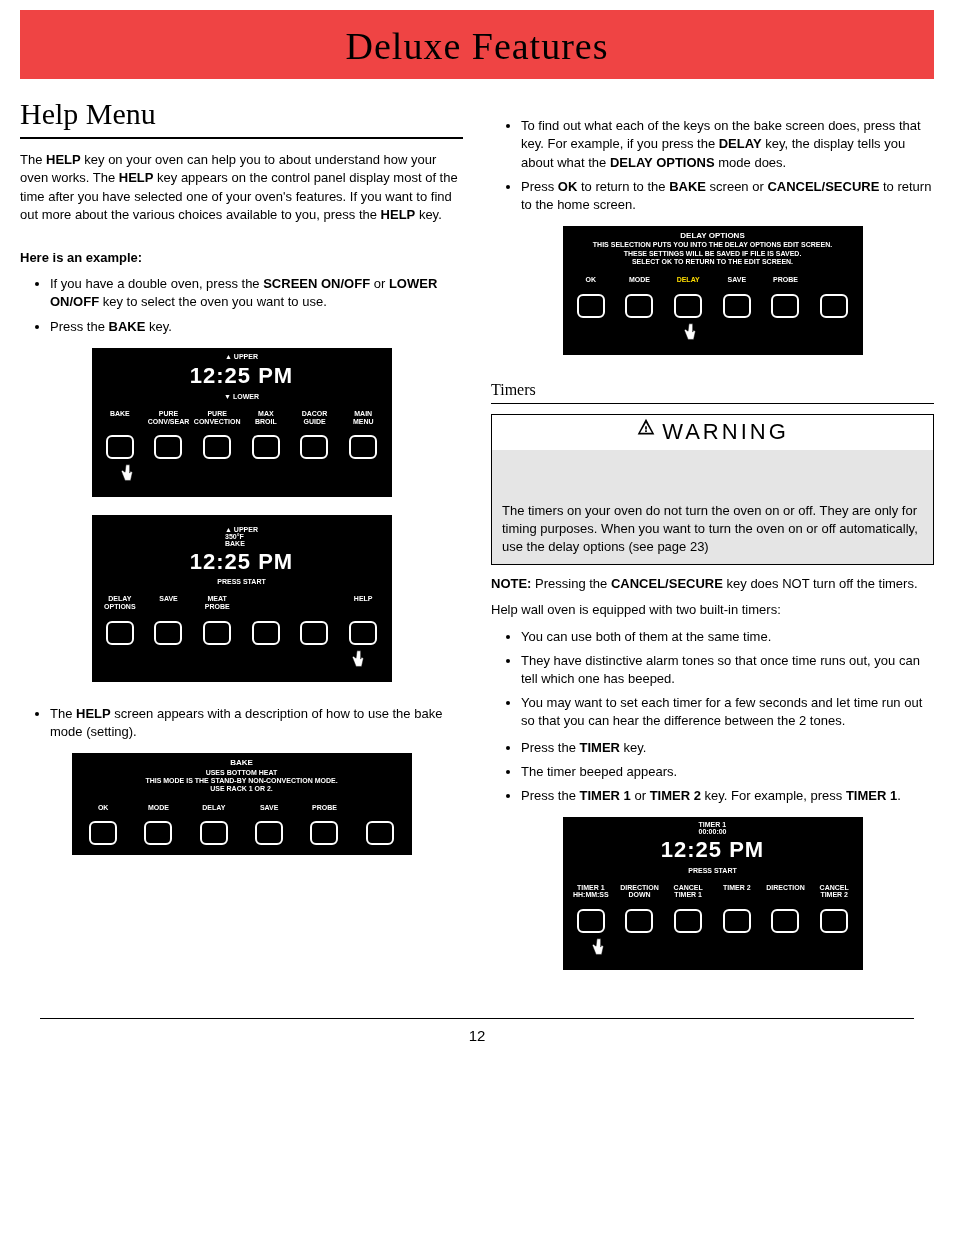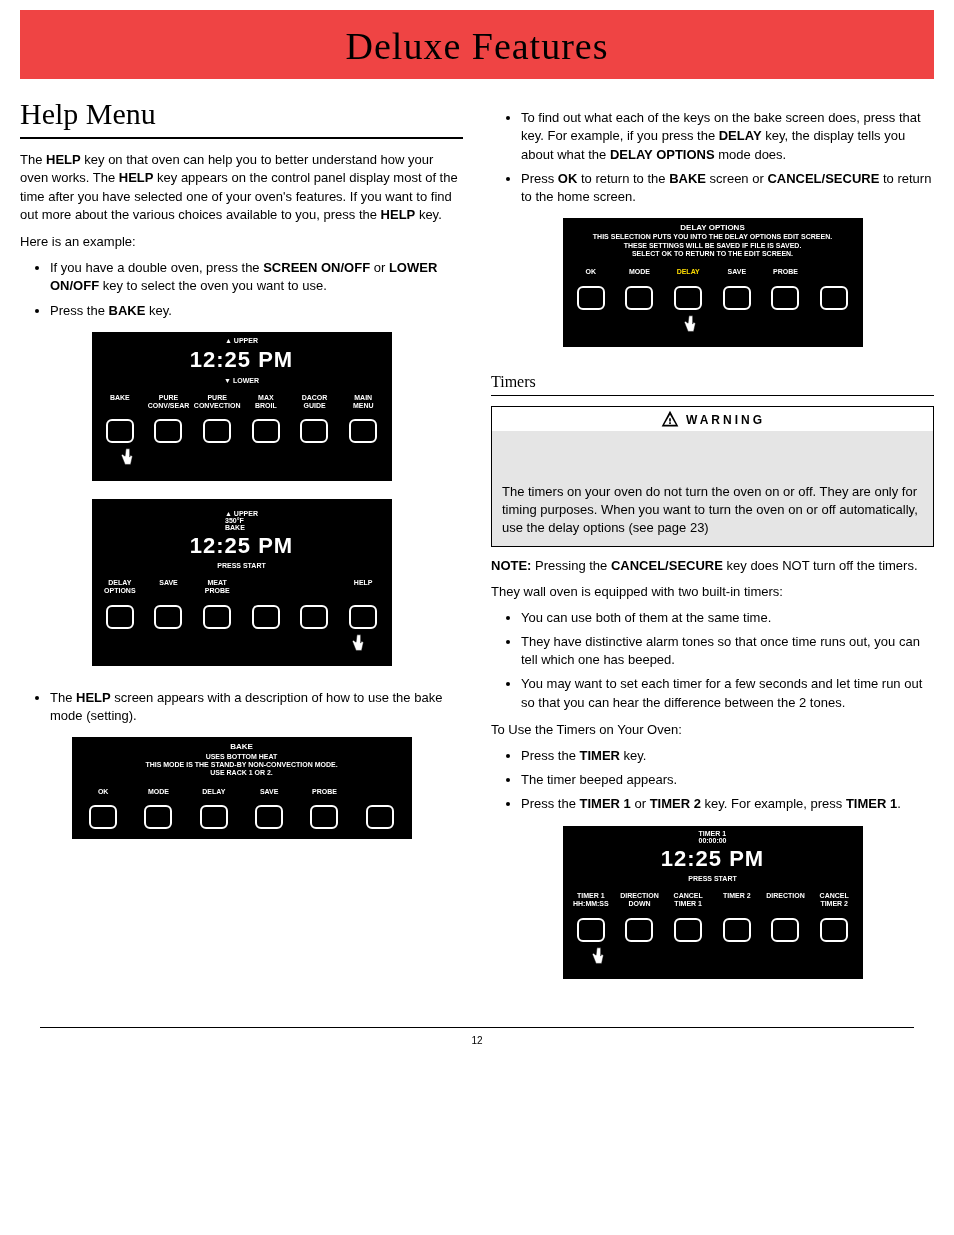--- a/index.html
+++ b/index.html
@@ -44,38 +44,38 @@
     font-weight: 300;
     font-size: 16px;
     border-bottom: 1px solid #000;
     padding-bottom: 2px;
     margin: 14px 0 10px;
   }
   p { margin: 8px 0; }
   b { font-weight: 700; }
   ul { list-style: disc; padding-left: 30px; margin: 8px 0; }
   li { margin: 6px 0; }
-  .example-label { font-weight: 400; margin-top: 9px; }
+  .example-label { font-weight: 700; margin-top: 25px; }
 
   
   .warning-box {
     border: 1px solid #000;
     background: #e5e5e5;
     margin: 8px 0 10px;
   }
   .warning-head {
     background: #fff;
     text-align: center;
     padding: 2px 0;
-    font-weight: 700;
-    font-size: 12px;
+    font-weight: 400;
+    font-size: 22px;
     letter-spacing: 3px;
     display:flex;
     justify-content:center;
-    align-items:flex-end;
+    align-items:flex-start;
     gap:6px;
   }
   .warning-head svg { width:20px; height:20px; }
   .warning-body { padding: 8px 10px; font-size: 13px; margin-top: 44px; }
 
   
   .panel-wrap {text-align:center; margin: 12px 0 18px;}
   .panel {
     display: inline-block;
     background: #000;
@@ -123,38 +123,38 @@
   .hand svg { width:22px; height:22px; fill:#fff; stroke:#000; stroke-width:0.5;}
   .panel-info { font-size:7px; font-weight:700; line-height:1.2; padding: 0 10px 2px; }
   .panel-title { font-size:8px; font-weight:700; padding-top:4px; }
   .highlight { color:#ffde00; }
   .mini-stack{ display:flex; flex-direction:column; align-items:flex-start; font-size:7px; font-weight:700; line-height:1; gap:2px;}
   footer {
     border-top: 1px solid #000;
     margin: 10px 40px 0;
     text-align: center;
     padding: 6px 0 20px;
-    font-size: 10px;
+    font-size: 15px;
   }
 </style>
 </head>
 <body>
 
 <div class="banner">
   <h1>Deluxe Features</h1>
 </div>
 
 <div class="container">
 
   <div class="col">
 
     <h2 class="section">Help Menu</h2>
 
     <p>
-      <span>The </span><b>HELP</b><span> key on that oven can help you to better understand how your oven works. The </span><b>HELP</b><span> key appears on the control panel display most of the time after you have selected one of your oven's features. If you want to find out more about the various choices available to you, press the </span><b>HELP</b><span> key.</span>
+      <span>The </span><b>HELP</b><span> key on your oven can help you to about understand how your oven works. The </span><b>HELP</b><span> key appears on the control panel display most of the time after you have selected one of your oven's features. If you want to find out more about the various choices available to you, press the </span><b>HELP</b><span> key.</span>
     </p>
 
     <p class="example-label">Here is an example:</p>
 
     <ul>
       <li>
         <span>If you have a double oven, press the </span><b>SCREEN ON/OFF</b><span> or </span><b>LOWER ON/OFF</b><span> key to select the oven you want to use.</span>
       </li>
       <li>
         <span>Press the </span><b>BAKE</b><span> key.</span>
@@ -263,21 +263,21 @@
           <div class="keycap"></div>
           <div class="keycap"></div>
         </div>
       </div>
     </div>
 
   </div>
 
   <div class="col">
 
-    <ul style="margin-top:20px;">
+    <ul style="margin-top:28px;">
       <li>
         <span>To find out what each of the keys on the bake screen does, press that key. For example, if you press the </span><b>DELAY</b><span> key, the display tells you about what the </span><b>DELAY OPTIONS</b><span> mode does.</span>
       </li>
       <li>
         <span>Press </span><b>OK</b><span> to return to the </span><b>BAKE</b><span> screen or </span><b>CANCEL/SECURE</b><span> to return to the home screen.</span>
       </li>
     </ul>
 
     <div class="panel-wrap">
       <div class="panel" style="width:300px;">
@@ -321,29 +321,28 @@
           </svg>
         <span>WARNING</span>
       </div>
       <div class="warning-body">The timers on your oven do not turn the oven on or off. They are only for timing purposes. When you want to turn the oven on or off automatically, use the delay options (see page 23)</div>
     </div>
 
     <p>
       <b>NOTE:</b><span> Pressing the </span><b>CANCEL/SECURE</b><span> key does NOT turn off the timers.</span>
     </p>
 
-    <p>They wall oven is equipped with two built-in timers:</p>
+    <p>Help wall oven is equipped with two built-in timers:</p>
 
     <ul>
       <li>You can use both of them at the same time.</li>
       <li>They have distinctive alarm tones so that once time runs out, you can tell which one has beeped.</li>
       <li>You may want to set each timer for a few seconds and let time run out so that you can hear the difference between the 2 tones.</li>
     </ul>
 
-    <p class="example-label">To Use the Timers on Your Oven:</p>
 
     <ul>
       <li>
         <span>Press the </span><b>TIMER</b><span> key.</span>
       </li>
       <li>The timer beeped appears.</li>
       <li>
         <span>Press the </span><b>TIMER 1</b><span> or </span><b>TIMER 2</b><span> key. For example, press </span><b>TIMER 1</b><span>.</span>
       </li>
     </ul>

